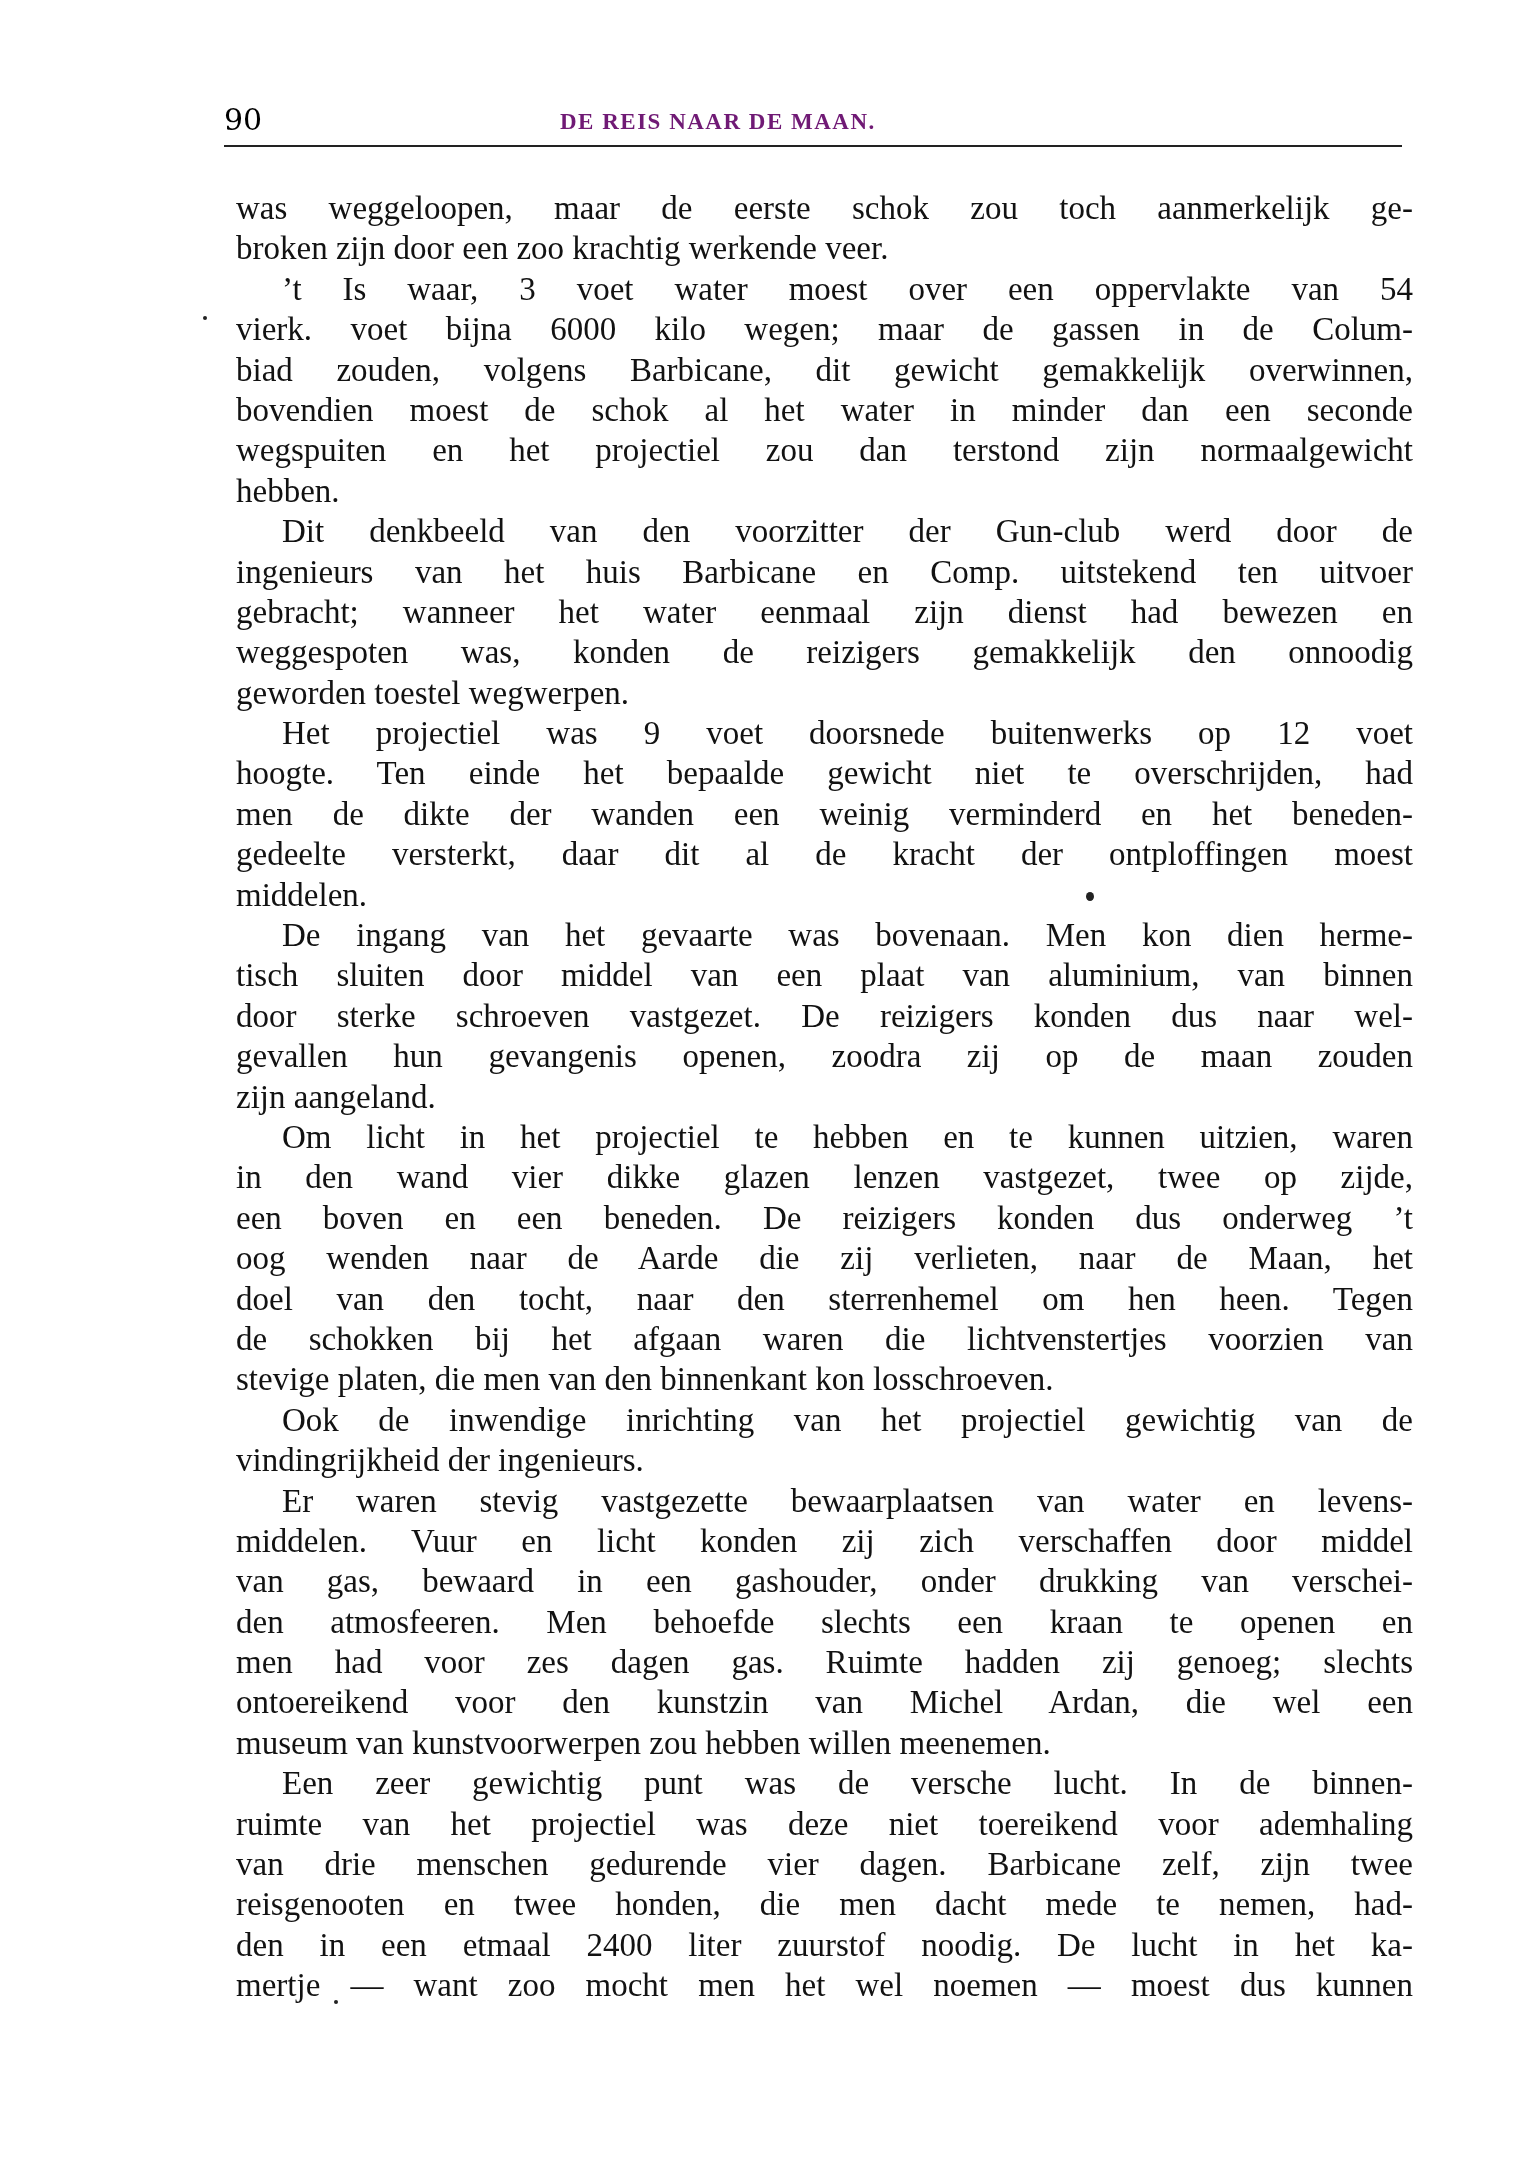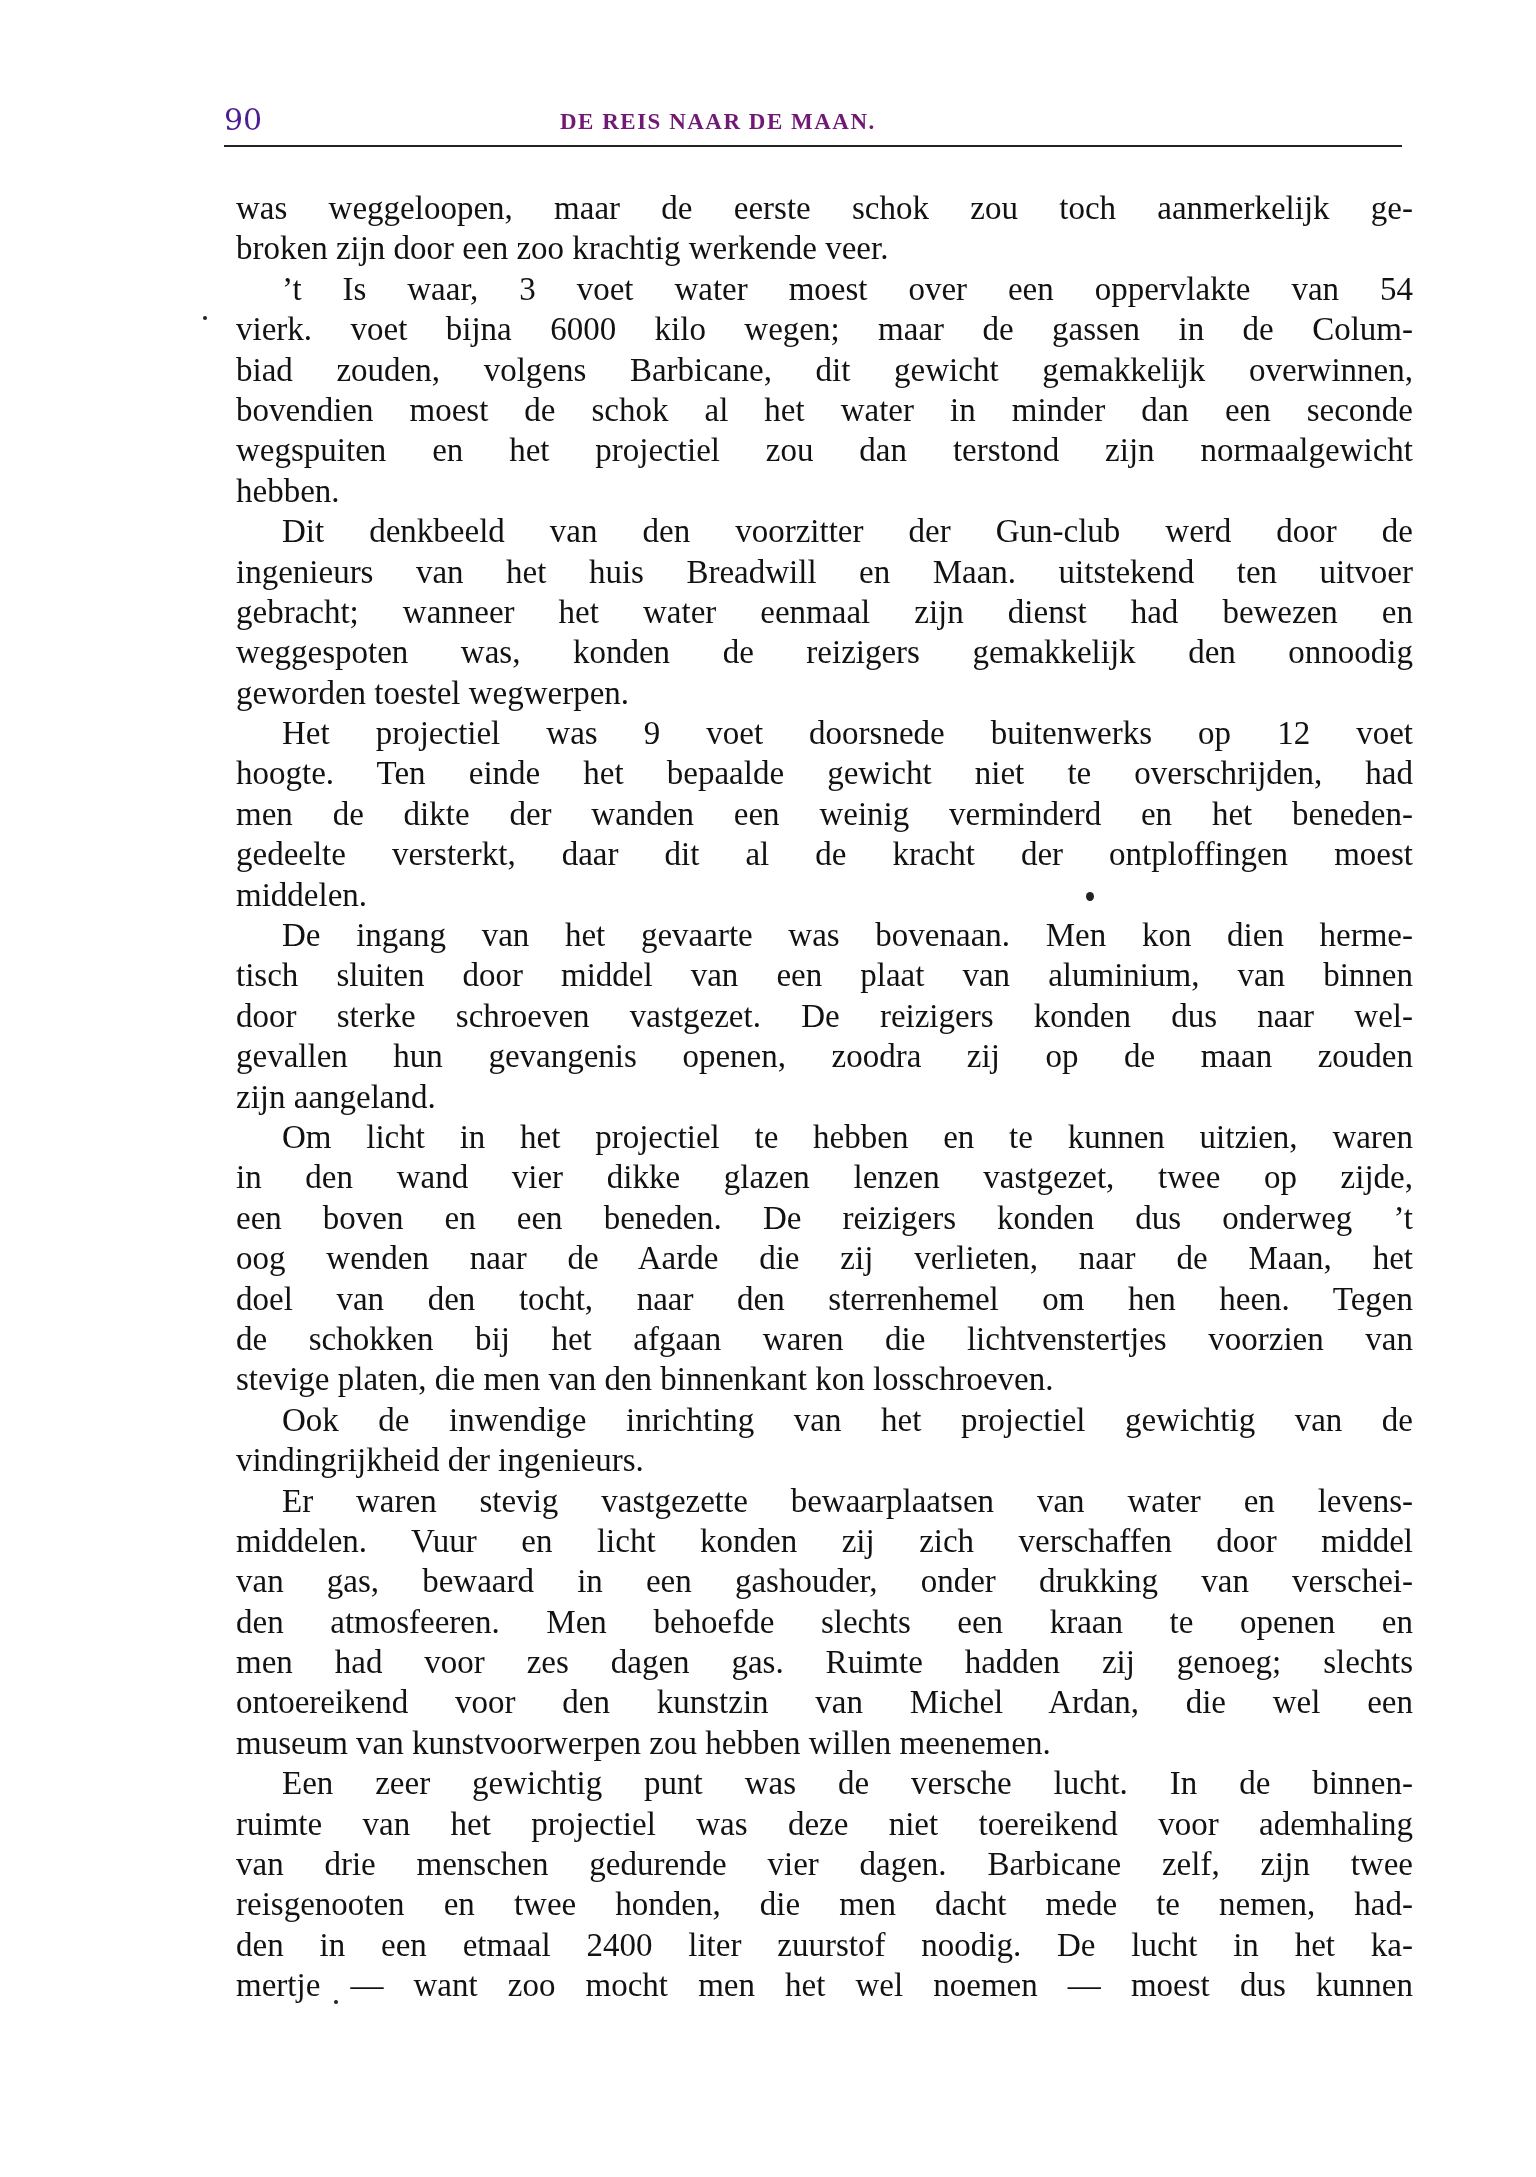--- a/index.html
+++ b/index.html
@@ -1,20 +1,20 @@
 <!DOCTYPE html>
 <html><head>
 <meta charset="utf-8">
 <style>
   html, body { margin: 0; padding: 0; background: #ffffff; }
   body { width: 1536px; height: 2177px; position: relative; overflow: hidden; }
   .page { position: absolute; left: 0; top: 0; width: 1536px; height: 2177px; background: #ffffff; color: #111111; }
   .page-number {
     position: absolute; left: 224px; top: 100px;
-    font-family: "DejaVu Serif", serif; font-size: 30px; color: #4c1d95; line-height: 40px;
+    font-family: "DejaVu Serif", serif; font-size: 30px; color: #000000; line-height: 40px;
   }
   .running-head {
     position: absolute; left: 560px; top: 104px; width: 500px;
     font-family: "Liberation Serif", serif; font-weight: bold; font-size: 23px;
     letter-spacing: 1.5px; color: #701a75; line-height: 36px;
   }
   .head-rule {
     position: absolute; left: 224px; top: 145px; width: 1178px; height: 0;
     border-top: 2px solid #222222;
   }
@@ -48,21 +48,21 @@
       <div>
         <span class="line indent">’t Is waar, 3 voet water moest over een oppervlakte van 54</span>
         <span class="line">vierk. voet bijna 6000 kilo wegen; maar de gassen in de Colum-</span>
         <span class="line">biad zouden, volgens Barbicane, dit gewicht gemakkelijk overwinnen,</span>
         <span class="line">bovendien moest de schok al het water in minder dan een seconde</span>
         <span class="line">wegspuiten en het projectiel zou dan terstond zijn normaalgewicht</span>
         <span class="line last">hebben.</span>
       </div>
       <div>
         <span class="line indent">Dit denkbeeld van den voorzitter der Gun-club werd door de</span>
-        <span class="line">ingenieurs van het huis Breadwill en Maan. uitstekend ten uitvoer</span>
+        <span class="line">ingenieurs van het huis Barbicane en Comp. uitstekend ten uitvoer</span>
         <span class="line">gebracht; wanneer het water eenmaal zijn dienst had bewezen en</span>
         <span class="line">weggespoten was, konden de reizigers gemakkelijk den onnoodig</span>
         <span class="line last">geworden toestel wegwerpen.</span>
       </div>
       <div>
         <span class="line indent">Het projectiel was 9 voet doorsnede buitenwerks op 12 voet</span>
         <span class="line">hoogte. Ten einde het bepaalde gewicht niet te overschrijden, had</span>
         <span class="line">men de dikte der wanden een weinig verminderd en het beneden-</span>
         <span class="line">gedeelte versterkt, daar dit al de kracht der ontploffingen moest</span>
         <span class="line last">middelen.</span>

